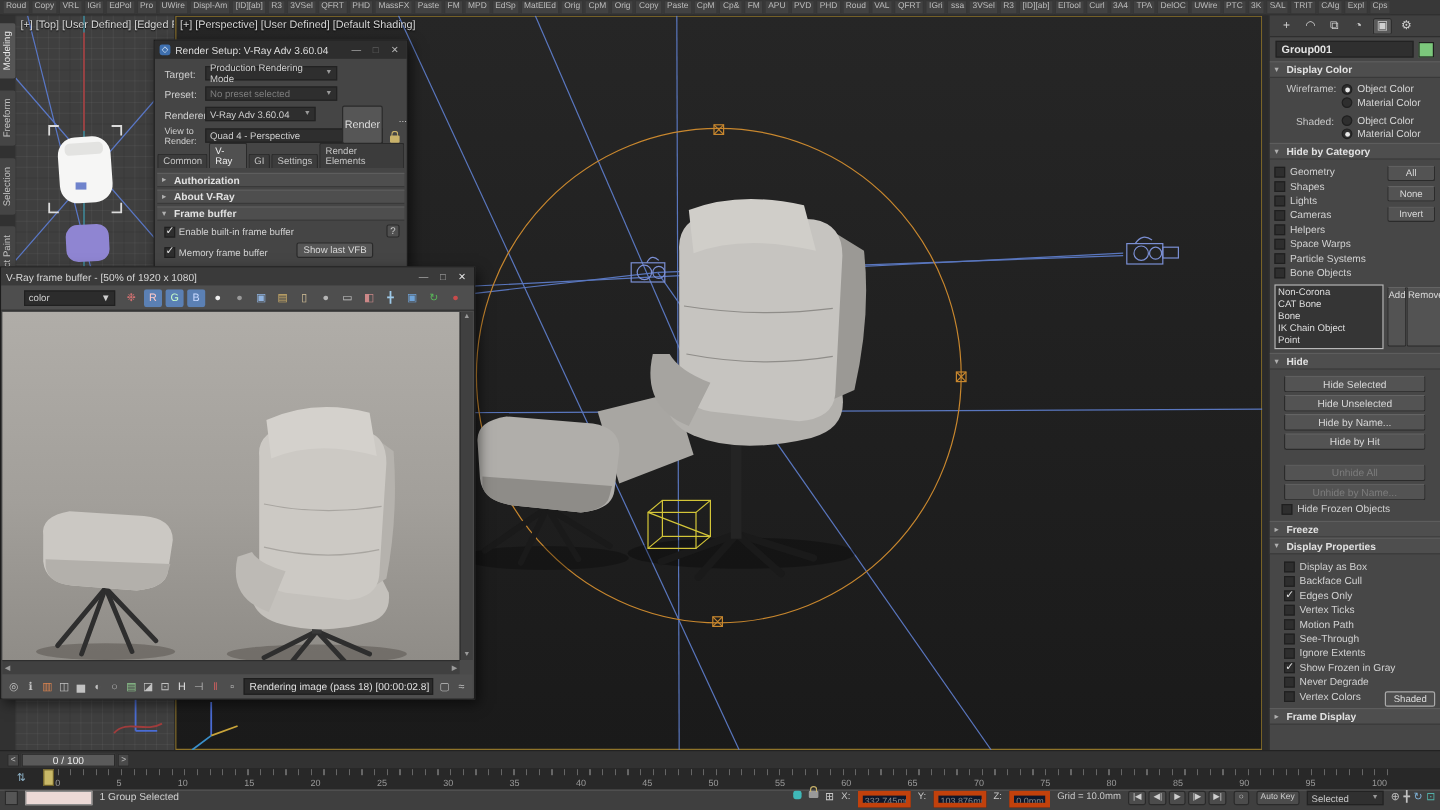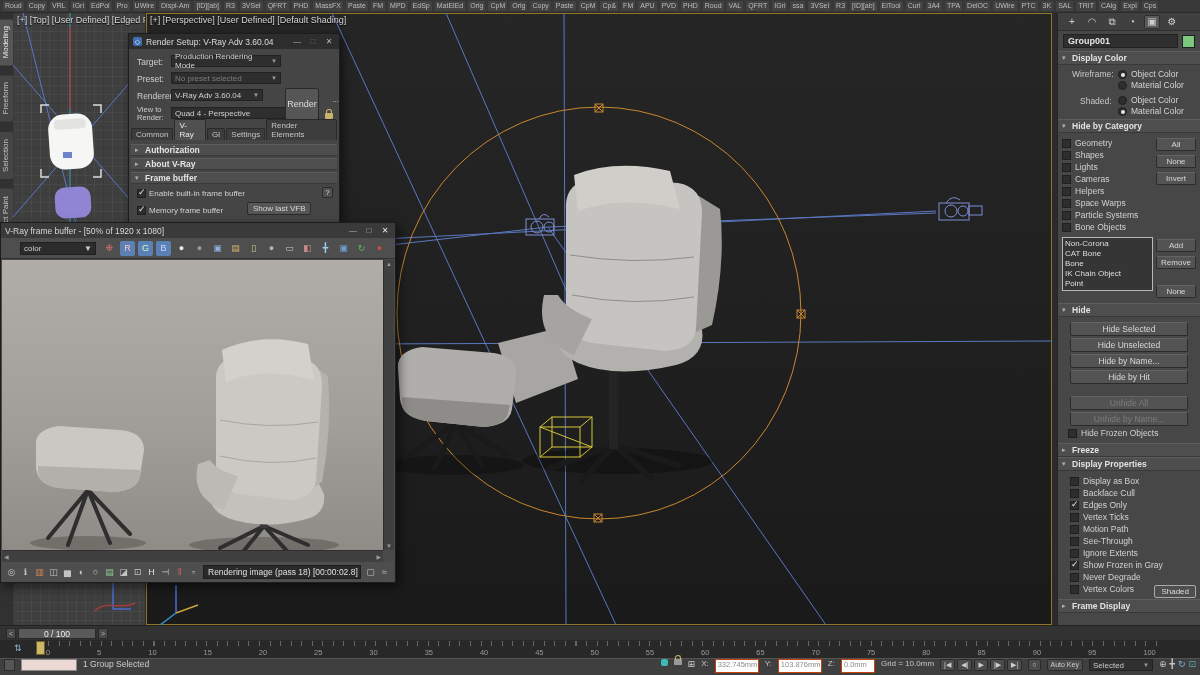--- a/index.html
+++ b/index.html
@@ -104,21 +104,21 @@
   .cbrow{display:flex;align-items:center;gap:4px;margin:2px 0;font-size:8.5px;color:#d2d2d2;}
   .cp-btn{background:#535353;border:1px solid #2b2b2b;border-top-color:#646464;border-radius:2px;color:#d8d8d8;
     font-size:8.5px;text-align:center;padding:1px 2px;margin:2px 8px;}
   .cp-btn.disabled{color:#7c7c7c;}
   .sm-btn{background:#535353;border:1px solid #2b2b2b;border-top-color:#646464;border-radius:2px;color:#d8d8d8;
     font-size:8px;text-align:center;padding:1px 0;margin:2px 0;}
   .hbc{display:grid;grid-template-columns:1fr 40px;column-gap:3px;}
   .hbc-list{grid-column:1;background:#353535;border:1px solid #b8b8b8;height:54px;overflow:hidden;padding:1px 2px;margin-top:3px;}
   .hbc-list .li{font-size:8px;color:#dedede;line-height:10px;white-space:nowrap;}
   .hbc-right{display:flex;flex-direction:column;}
-  .hbc-lbtns{display:flex;flex-direction:column;margin-top:3px;}
+  .hbc-lbtns{display:flex;margin-top:3px;}
   .dp{position:relative;}
   .shaded-btn{position:absolute;right:4px;bottom:1px;background:#4e4e4e;border:1px solid #aaa;border-radius:2px;
     color:#ddd;font-size:8px;padding:1px 6px;}
 
   
   #row-spinner{position:absolute;left:0;top:625px;width:1200px;height:15px;background:#323232;border-top:1px solid #222;}
   .spin-btn{position:absolute;top:2px;width:10px;height:11px;background:#4a4a4a;border:1px solid #2a2a2a;color:#bbb;
     font-size:7px;text-align:center;line-height:10px;}
   .spin-field{position:absolute;left:18px;top:2px;width:78px;height:11px;background:#5a5a5a;border:1px solid #2a2a2a;
     color:#ececec;font-size:8.5px;text-align:center;line-height:10px;}
@@ -128,21 +128,21 @@
     align-items:flex-end;background:repeating-linear-gradient(90deg,#666 0 1px,transparent 1px 10.55px) top/100% 5px no-repeat;}
   .tick{font-size:7.5px;color:#9a9a9a;transform:translateX(-2px);}
   .tslider{position:absolute;left:36px;top:1px;width:9px;height:14px;background:#c9b968;border:1px solid #6e6028;}
   #statusbar{position:absolute;left:0;top:658px;width:1200px;height:17px;background:#3f3f3f;border-top:1px solid #545454;
     display:flex;align-items:flex-start;gap:6px;padding:0 4px;font-size:8px;color:#c8c8c8;}
   .sb-minibox{width:11px;height:12px;background:#565656;border:1px solid #2b2b2b;flex:0 0 auto;}
   .sb-pink{width:56px;height:12px;background:#ecd9d6;border:1px solid #8a8a8a;flex:0 0 auto;}
   .sb-sel{font-size:8.5px;color:#d0d0d0;flex:0 0 auto;}
   .sb-spacer{flex:1 1 auto;}
   .sb-teal{width:7px;height:7px;border-radius:2px;background:#3fb8b8;flex:0 0 auto;}
-  .sb-field{background:#ffffff;border:1px solid #c2410c;color:#8b8b8b;width:44px;height:14px;line-height:9px;
+  .sb-field{background:#0f172a;border:4px solid #c2410c;color:#8b8b8b;width:44px;height:14px;line-height:9px;
     padding:0 2px;font-size:7.5px;overflow:hidden;flex:0 0 auto;}
   .sb-btn{background:#4c4c4c;border:1px solid #2a2a2a;border-radius:2px;color:#cfcfcf;font-size:7px;
     padding:1px 3px;flex:0 0 auto;line-height:8px;}
   .sb-dd{background:#303030;border:1px solid #222;color:#c8c8c8;width:64px;height:12px;display:flex;align-items:center;
     justify-content:space-between;padding:0 3px;font-size:8px;flex:0 0 auto;}
   .sb-icon{font-size:9px;flex:0 0 auto;}
 </style>
 </head>
 <body>
 

